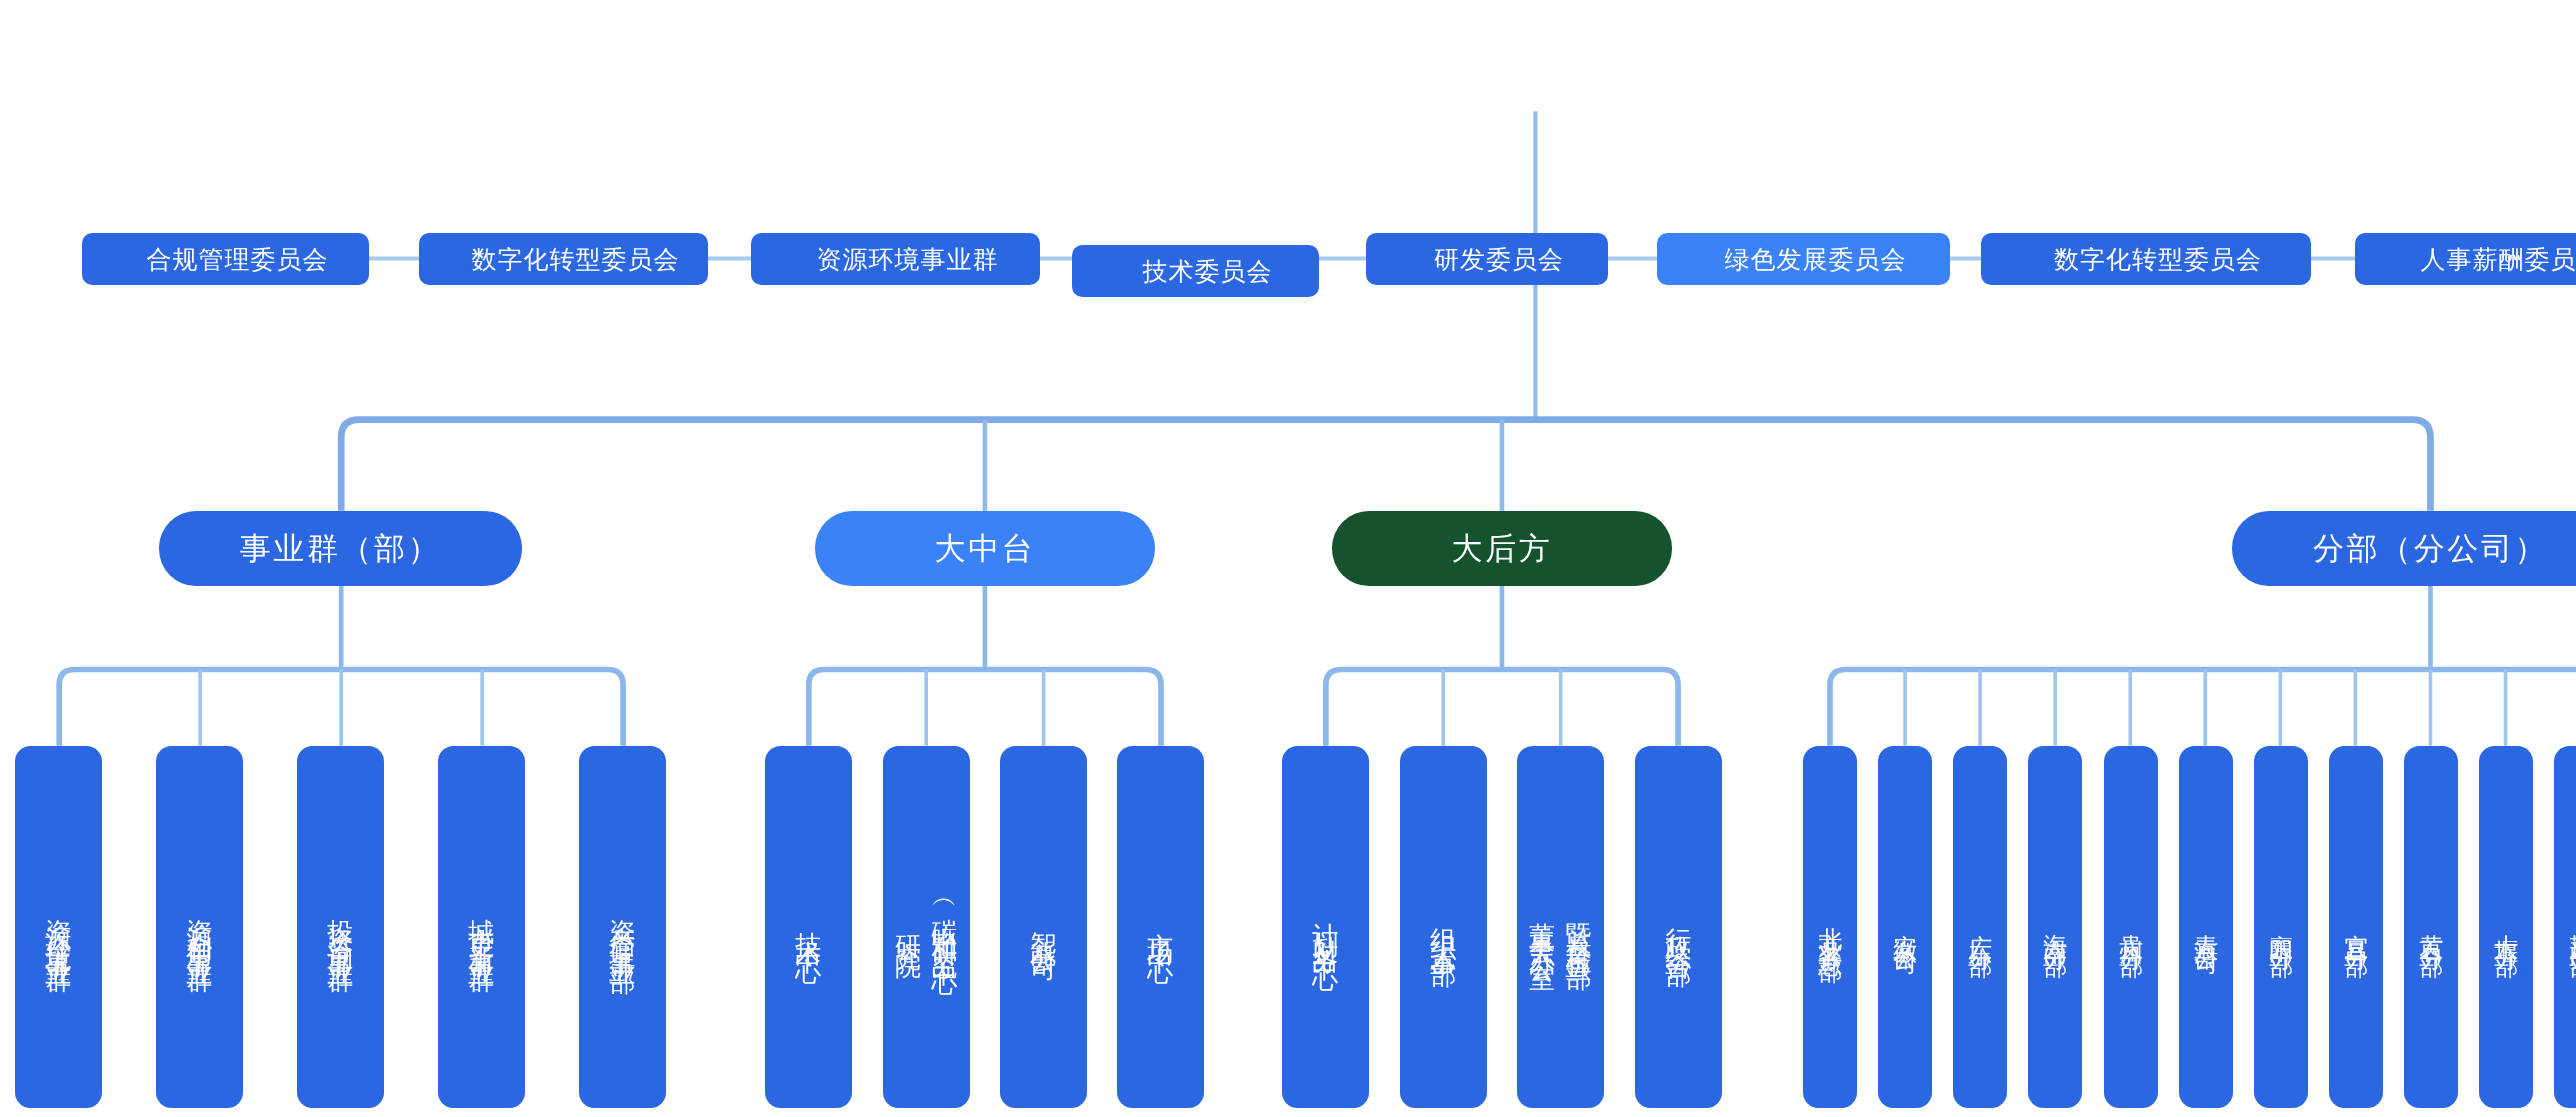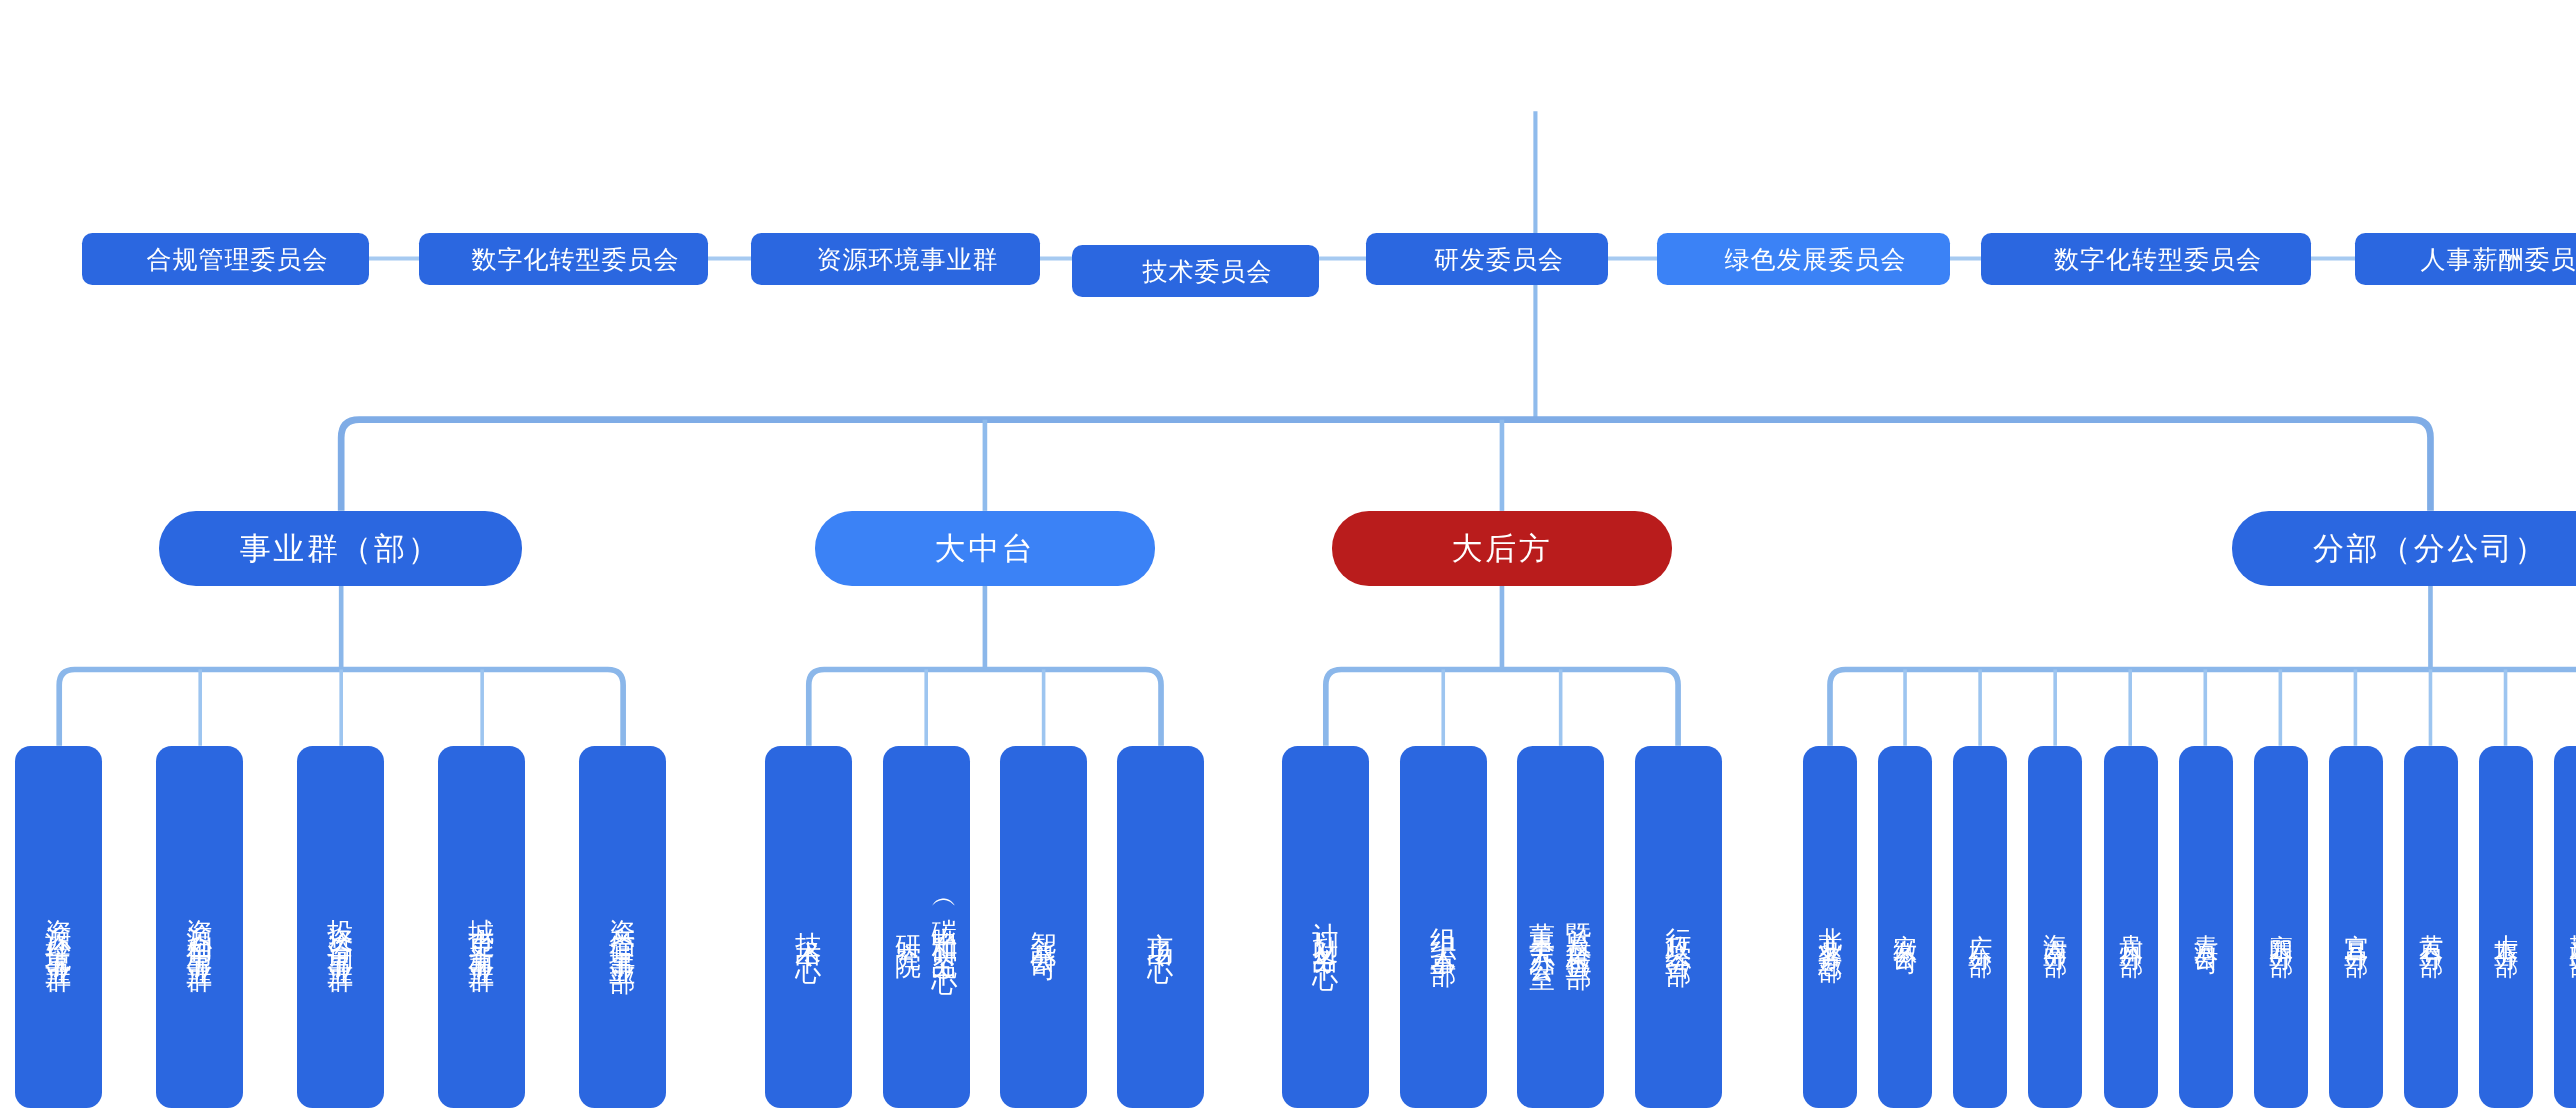--- a/index.html
+++ b/index.html
@@ -91,21 +91,21 @@
       <div class="node child-node" style="left: 883px; top: 746px; width: 87px; height: 362px; background: rgb(43, 103, 224);">
         <div class="v-label">研究院
 （碳中和研究中心）</div>
       </div>
       <div class="node child-node" style="left: 1000px; top: 746px; width: 87px; height: 362px; background: rgb(43, 103, 224);">
         <div class="v-label">智能公司</div>
       </div>
       <div class="node child-node" style="left: 1117px; top: 746px; width: 87px; height: 362px; background: rgb(43, 103, 224);">
         <div class="v-label">市场中心</div>
       </div>
-      <div class="node hdr-node" style="left: 1332px; top: 511px; width: 340px; height: 75px; background: #b91c1c;">大后方</div>
+      <div class="node hdr-node" style="left: 1332px; top: 511px; width: 340px; height: 75px; background: #14532d;">大后方</div>
       <div class="node child-node" style="left: 1282px; top: 746px; width: 87px; height: 362px; background: rgb(43, 103, 224);">
         <div class="v-label">计划财务中心</div>
       </div>
       <div class="node child-node" style="left: 1400px; top: 746px; width: 87px; height: 362px; background: rgb(43, 103, 224);">
         <div class="v-label">组织人事部</div>
       </div>
       <div class="node child-node" style="left: 1517px; top: 746px; width: 87px; height: 362px; background: rgb(43, 103, 224);">
         <div class="v-label">董事会办公室
 暨监督检查部</div>
       </div>

